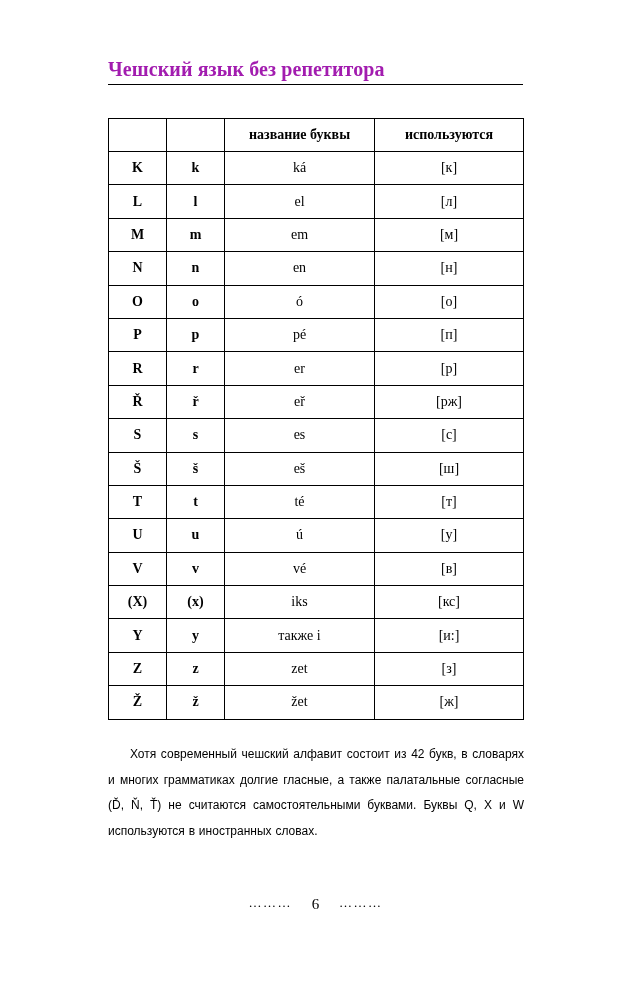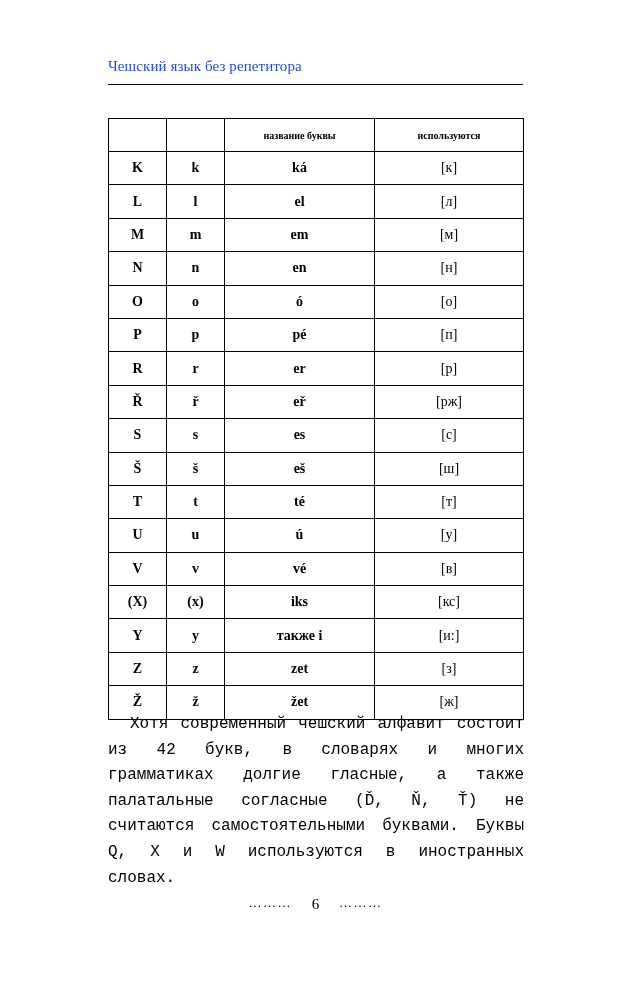--- a/index.html
+++ b/index.html
@@ -20,24 +20,24 @@
     left: 0; top: 0;
     width: 618px;
     height: 1000px;
     box-sizing: border-box;
   }
   .header {
     position: absolute;
     left: 108px;
     top: 58px;
     font-family: "Liberation Serif", serif;
-    font-size: 15px;
-    font-weight: normal;
+    font-size: 20px;
+    font-weight: bold;
     letter-spacing: 0.1px;
-    color: #1d4ed8;
+    color: #a21caf;
   }
   .header-rule {
     position: absolute;
     left: 108px;
     top: 84px;
     width: 415px;
     height: 1px;
     background: #000;
   }
   table.alphabet {
@@ -49,58 +49,58 @@
     table-layout: fixed;
   }
   table.alphabet td, table.alphabet th {
     border: 1px solid #000;
     text-align: center;
     vertical-align: middle;
     font-family: "Liberation Serif", serif;
     padding: 0;
   }
   table.alphabet th {
-    font-size: 10px;
+    font-size: 14px;
     font-weight: bold;
     height: 32px;
   }
   table.alphabet td {
     height: 32.4px;
     font-size: 14px;
   }
   .col-upper { width: 58px; }
   .col-lower { width: 58px; }
   .col-name  { width: 150px; }
   .col-pron  { width: 149px; }
   td.cap {
     font-weight: bold;
     font-size: 15px;
   }
   td.low {
     font-weight: bold;
     font-size: 15px;
   }
   td.name {
-    font-weight: bold;
+    font-weight: normal;
     font-size: 14.5px;
   }
   td.pron {
     font-weight: normal;
     font-size: 14.5px;
   }
   .paragraph {
     position: absolute;
     left: 108px;
-    top: 712px;
+    top: 742px;
     width: 416px;
-    font-size: 16px;
+    font-size: 12px;
     line-height: 25.6px;
     text-align: justify;
     text-indent: 22px;
-    font-family: Liberation Mono, monospace;
+    font-family: Liberation Sans, sans-serif;
     word-spacing: 0.5px;
   }
   .footer {
     position: absolute;
     left: 108px;
     top: 895px;
     width: 415px;
     text-align: center;
     font-size: 15px;
     font-family: "Liberation Serif", serif;

